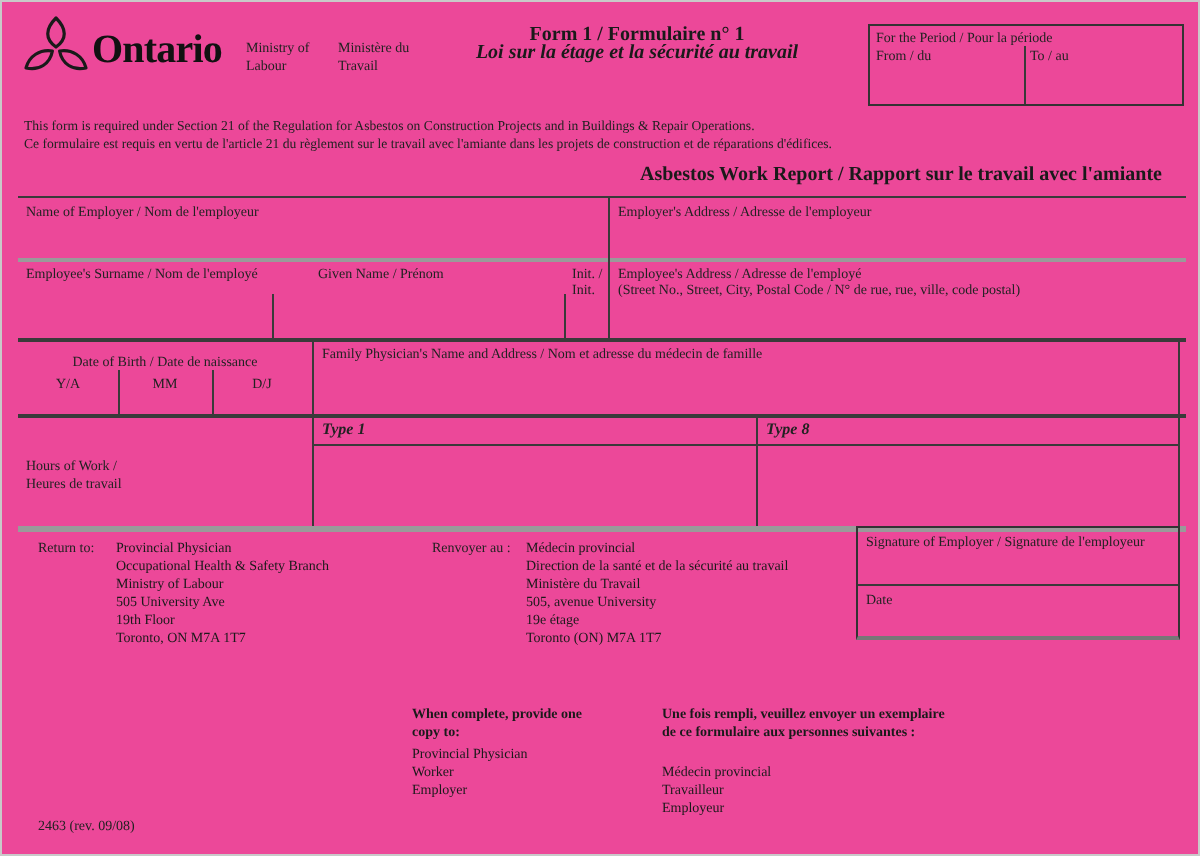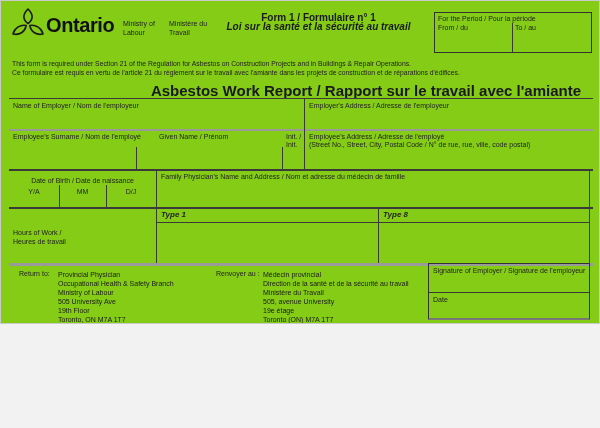--- a/index.html
+++ b/index.html
@@ -1,18 +1,18 @@
 <!DOCTYPE html>
 <html><head>
 <meta charset="utf-8">
 <style>
   html,body{margin:0;padding:0;background:#f2f2f2;}
   .page{
-    position:relative;width:600px;height:324px;background:#84cc16;
-    font-family:Liberation Sans, sans-serif;color:#1a1a1a;
+    position:relative;width:600px;height:428px;background:#ec4899;
+    font-family:Liberation Serif, serif;color:#1a1a1a;
     overflow:hidden;border:1px solid #c9c9c9;box-sizing:border-box;
   }
   .abs{position:absolute;}
   .lbl{position:absolute;font-size:7px;line-height:8.5px;color:#222;white-space:nowrap;}
   .b{font-weight:bold;}
   .i{font-style:italic;}
   .hline{position:absolute;background:#3a3a3a;height:1px;}
   .vline{position:absolute;background:#3a3a3a;width:1px;}
   .gray{background:#9a9a9a;}
   .field{position:absolute;cursor:text;}
@@ -33,36 +33,36 @@
       <path d="M3 27 C9.5 28.5, 15 25, 16.2 18.5 C10 17.5, 4.5 21, 3 27 Z"></path>
       <path d="M33 27 C26.5 28.5, 21 25, 19.8 18.5 C26 17.5, 31.5 21, 33 27 Z"></path>
     </g>
   </svg>
   <div class="wordmark" style="left:45px;top:13px;">Ontario</div>
   <div class="lbl wrap" style="left:122px;top:19px;width:36px;white-space:normal;">Ministry of Labour</div>
   <div class="lbl wrap" style="left:168px;top:19px;width:40px;white-space:normal;">Ministère du Travail</div>
 
   <div class="hdr-center" style="left:205px;top:12px;width:225px;">
     <div>Form 1 / Formulaire n° 1</div>
-    <div class="i">Loi sur la santé et la sécurité au travail</div>
+    <div class="i">Loi sur la étage et la sécurité au travail</div>
   </div>
 
   <div class="abs" style="left:433px;top:11px;width:158px;height:41px;border:1px solid #333;box-sizing:border-box;">
     <div class="lbl" style="left:3px;top:2px;">For the Period / Pour la période</div>
     <div class="lbl" style="left:3px;top:11px;">From / du</div>
     <div class="lbl" style="left:80px;top:11px;">To / au</div>
     <div class="vline" style="left:77px;top:10px;height:29px;"></div>
     <div class="field" style="left:2px;top:19px;width:73px;height:19px;"></div>
     <div class="field" style="left:79px;top:19px;width:76px;height:19px;"></div>
   </div>
 
   <div class="lbl" style="left:11px;top:59px;font-size:6.8px;">This form is required under Section 21 of the Regulation for Asbestos on Construction Projects and in Buildings &amp; Repair Operations.</div>
   <div class="lbl" style="left:11px;top:68px;font-size:6.8px;">Ce formulaire est requis en vertu de l'article 21 du règlement sur le travail avec l'amiante dans les projets de construction et de réparations d'édifices.</div>
 
-  <div class="abs b" style="right:18px;top:81px;font-size:15px;">Asbestos Work Report / Rapport sur le travail avec l'amiante</div>
+  <div class="abs b" style="right:18px;top:81px;font-size:10px;">Asbestos Work Report / Rapport sur le travail avec l'amiante</div>
 
   <div class="hline" style="left:8px;top:97px;width:584px;"></div>
   <div class="hline gray" style="left:8px;top:128px;width:584px;height:2px;"></div>
   <div class="hline" style="left:8px;top:168px;width:584px;height:2px;"></div>
   <div class="hline" style="left:8px;top:206px;width:584px;height:2px;"></div>
   <div class="hline" style="left:155px;top:221px;width:433px;"></div>
   <div class="hline gray" style="left:8px;top:262px;width:584px;height:2.5px;"></div>
 
   <div class="vline" style="left:303px;top:97px;height:71px;"></div>
   <div class="vline" style="left:135px;top:146px;height:22px;"></div>

